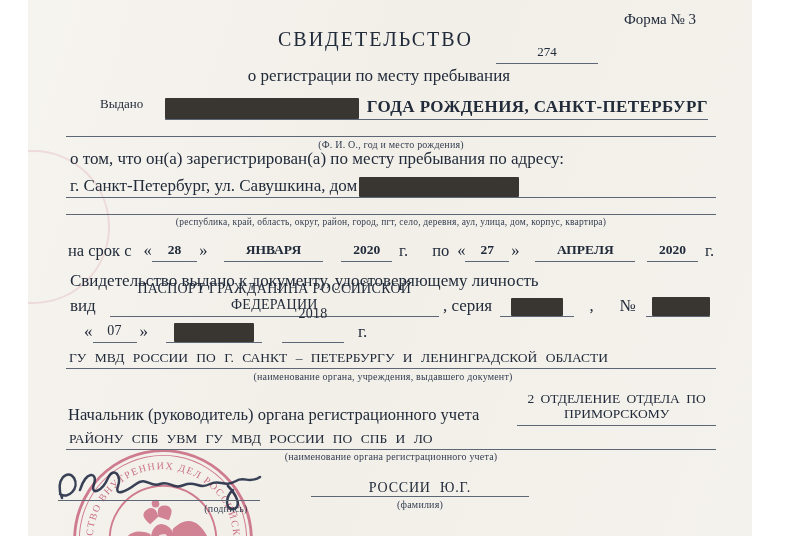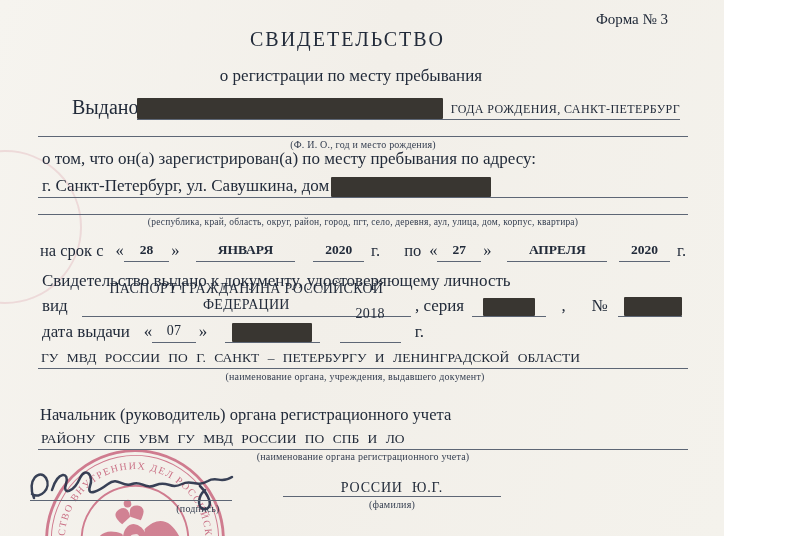--- a/index.html
+++ b/index.html
@@ -1,36 +1,37 @@
 <!DOCTYPE html>
 <html><head>
 <meta charset="utf-8">
 <style>
   html,body { margin:0; padding:0; }
   .page {
     position:relative; width:724px; height:536px; overflow:hidden;
     background:linear-gradient(108deg,#f6f4ef 0%,#f2efe9 45%,#f4f2ec 100%);
     font-family:"Liberation Serif","DejaVu Serif",serif;
     color:#222b3a;
+    margin-left:28px;
   }
   .abs { position:absolute; }
   .caption { font-size:10px; color:#333d4f; text-align:center; letter-spacing:0.2px; z-index:3; }
   .redact { background:#393631; display:inline-block; border-radius:1px; }
   .rule { border-bottom:1px solid #5d6675; }
   .frow { position:absolute; display:flex; align-items:flex-end; line-height:1.15; }
   .fill { border-bottom:1px solid #5d6675; text-align:center; display:inline-flex; justify-content:center; align-items:flex-end; }
   .caps { font-size:14px; letter-spacing:0.3px; }
   .form-label { top:11px; right:56px; font-size:15px; }
   .title { left:250px; top:28px; font-size:20px; letter-spacing:2px; }
   .title-num { left:468px; top:44px; width:102px; text-align:center; font-size:13px;
                border-bottom:1px solid #5d6675; padding-bottom:3px; }
   .subtitle { left:141px; top:66px; width:420px; text-align:center; font-size:17px; }
-  .issued-label { left:72px; top:96px; font-size:20px; }
+  .issued-label { left:72px; top:96px; font-size:13px; }
   .issued-line { left:137px; right:44px; top:94px; height:25px; }
-  .issued-suffix { font-weight:normal; font-size:12px; letter-spacing:0.4px; margin-left:8px; padding-bottom:2px; white-space:nowrap; }
+  .issued-suffix { font-weight:bold; font-size:17px; letter-spacing:0.4px; margin-left:8px; padding-bottom:2px; white-space:nowrap; }
   .fio-line { left:38px; right:36px; top:112px; height:24px; }
   .fio-caption { left:38px; right:36px; top:139px; }
   .statement { left:42px; top:149px; font-size:17px; }
   .addr-line { left:38px; right:36px; top:173px; height:24px; }
   .addr-text { font-size:17px; margin-left:4px; padding-bottom:1px; white-space:nowrap; }
   .addr-line2 { left:38px; right:36px; top:192px; height:22px; }
   .addr-caption { left:38px; right:36px; top:217px; font-size:9.5px; }
   .term-row { left:40px; right:38px; top:238px; height:24px; }
   .term-row .lbl { font-size:16.5px; padding-bottom:1px; white-space:nowrap; }
   .term-row .fill { font-size:13.5px; font-weight:bold; padding-bottom:3px; }
@@ -60,20 +61,21 @@
 </head>
 <body>
 
 <div class="page">
 
   <div class="ghost-arc abs"></div>
 
   <div class="form-label abs">Форма № 3</div>
 
   <div class="title abs">СВИДЕТЕЛЬСТВО</div>
+  <div class="title-num abs">274</div>
   <div class="subtitle abs">о регистрации по месту пребывания</div>
 
   <div class="issued-label abs">Выдано</div>
   <div class="frow issued-line rule">
     <span class="redact" style="width:313px;height:21px;"></span>
     <span class="issued-suffix">ГОДА РОЖДЕНИЯ, САНКТ-ПЕТЕРБУРГ</span>
   </div>
   <div class="abs fio-line rule"></div>
   <div class="abs caption fio-caption">(Ф. И. О., год и место рождения)</div>
 
@@ -113,38 +115,38 @@
         <span class="redact" style="width:52px;height:18px;"></span>
       </span>
     <span class="lbl" style="margin-left:16px;">,</span>
     <span class="lbl" style="margin-left:26px;">№</span>
     <span class="fill" style="flex:1;margin-left:10px;justify-content:flex-start;">
         <span class="redact" style="width:58px;height:19px;margin-left:6px;"></span>
       </span>
   </div>
 
   <div class="frow date-row">
-    <span class="lbl">дата выдачи</span>
     <span class="lbl" style="margin-left:14px;">«</span>
     <span class="fill caps" style="width:44px;padding-bottom:3px;">07</span>
     <span class="lbl" style="margin-left:3px;">»</span>
     <span class="fill" style="width:96px;margin-left:18px;">
         <span class="redact" style="width:80px;height:19px;"></span>
       </span>
     <span class="fill caps" style="width:62px;margin-left:20px;padding-bottom:20px;">2018</span>
     <span class="lbl" style="margin-left:14px;">г.</span>
   </div>
 
   <div class="frow authority-line rule">
     <span class="authority-text">ГУ МВД РОССИИ ПО Г. САНКТ – ПЕТЕРБУРГУ И ЛЕНИНГРАДСКОЙ ОБЛАСТИ</span>
   </div>
   <div class="abs caption authority-caption">(наименование органа, учреждения, выдавшего документ)</div>
 
   <div class="frow head-row">
     <span class="lbl">Начальник (руководитель) органа регистрационного учета</span>
+    <span class="fill org1">2 ОТДЕЛЕНИЕ ОТДЕЛА ПО ПРИМОРСКОМУ</span>
   </div>
   <div class="frow org2-line rule">
     <span class="org2-text">РАЙОНУ СПБ УВМ ГУ МВД РОССИИ ПО СПБ И ЛО</span>
   </div>
   <div class="abs caption org-caption">(наименование органа регистрационного учета)</div>
 
   <div class="abs stamp-wrap">
     <svg width="190" height="190" viewBox="0 0 200 200">
       <g stroke="#c45470" fill="none" opacity="0.85">
         <circle cx="100" cy="100" r="93" stroke-width="3"></circle>

